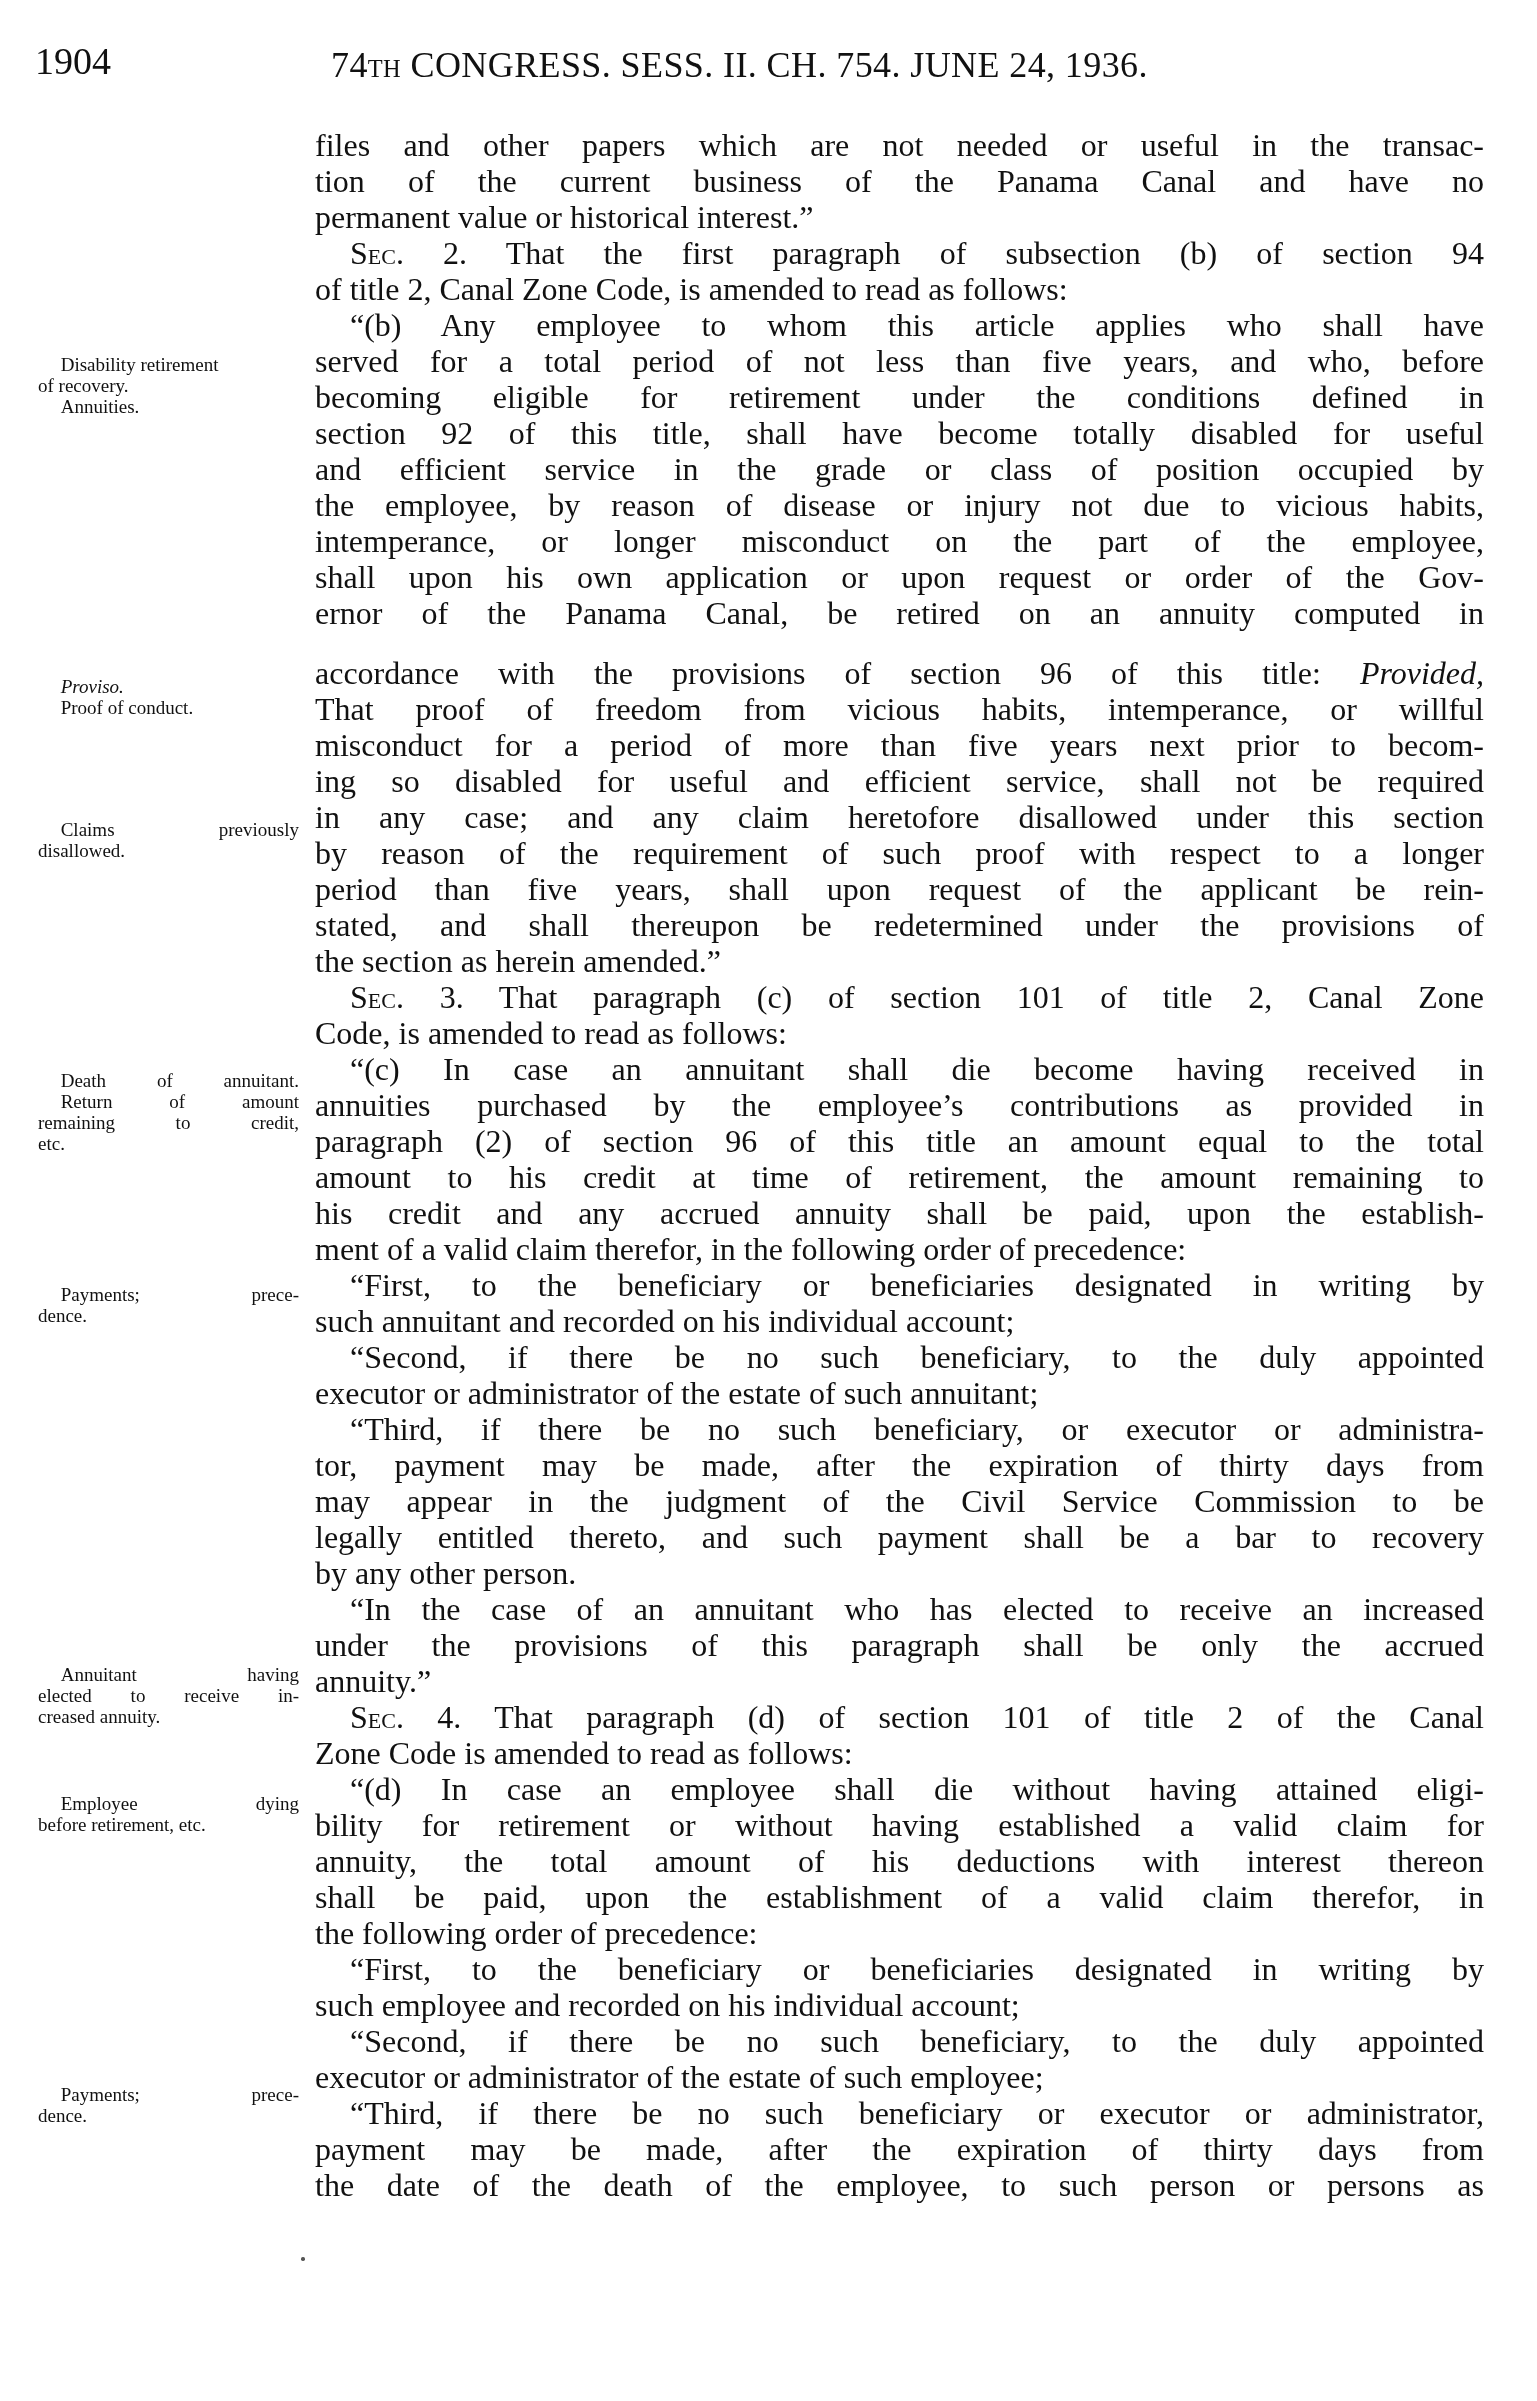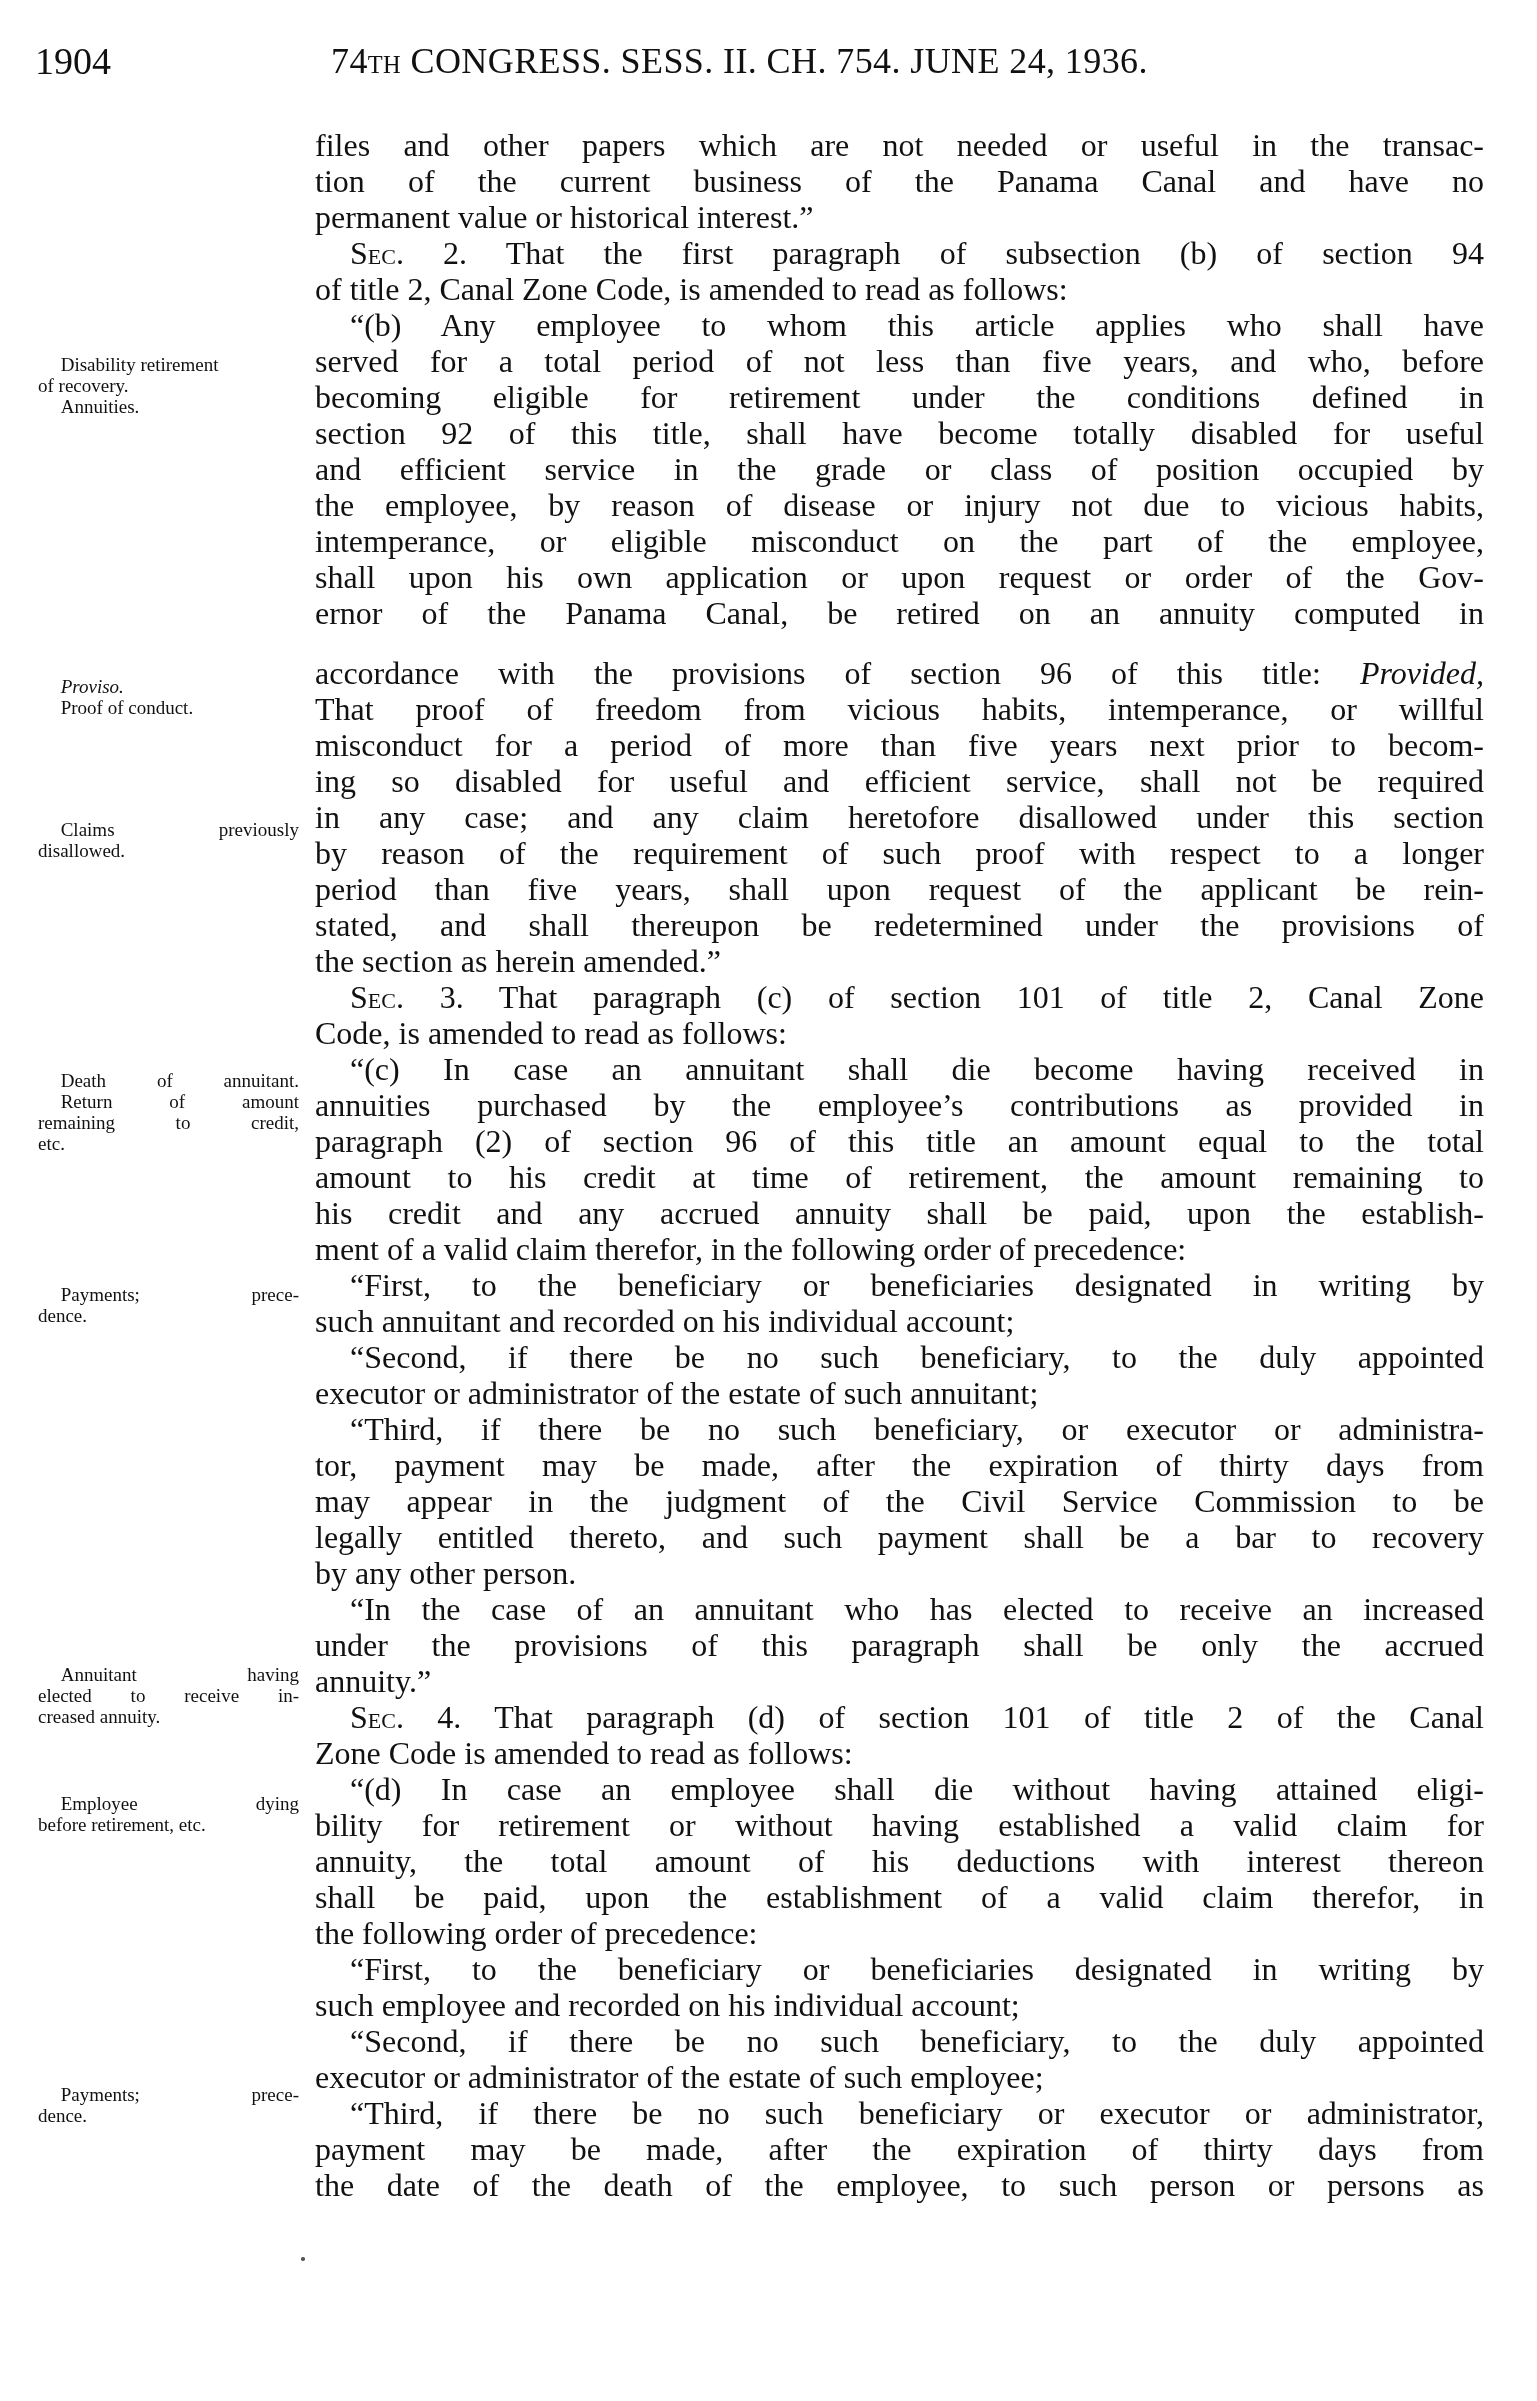--- a/index.html
+++ b/index.html
@@ -1,19 +1,19 @@
 <!DOCTYPE html>
 <html style="font-size:14px"><head>
 <meta charset="utf-8">
 <style>
   html, body { margin: 0; padding: 0; background: #ffffff; }
   body { width: 1538px; height: 2401px; position: relative; overflow: hidden;
          font-family: "Liberation Serif", "DejaVu Serif", serif; color: #111111; }
   .page-number { position: absolute; left: 35px; top: 39px; font-size: 38px; line-height: 44px; }
-  .running-head { position: absolute; left: 331px; top: 39px; font-size: 36px; line-height: 44px;
+  .running-head { position: absolute; left: 331px; top: 39px; font-size: 36px; line-height: 52px;
                   letter-spacing: 0.4px; white-space: nowrap; text-align: center; }
   .running-head .sc { font-size: 24.4px; }
   .body-col { position: absolute; left: 315px; top: 127px; width: 1169px; }
   .line { height: 36px; font-size: 32px; line-height: 36px; white-space: nowrap;
           text-align: justify; text-align-last: justify; overflow: visible; }
   .line.last { text-align-last: left; }
   .line.indent { padding-left: 35px; }
   .sc-sec { font-variant: small-caps; }
   .sidenote { position: absolute; left: 38px; width: 261px; font-size: 19px; line-height: 21px;
               text-align: justify; text-align-last: left; }
@@ -74,21 +74,21 @@
     <div class="line">tion of the current business of the Panama Canal and have no</div>
     <div class="line last">permanent value or historical interest.”</div>
     <div class="line indent"><span class="sc-sec">Sec.</span> 2. That the first paragraph of subsection (b) of section 94</div>
     <div class="line last">of title 2, Canal Zone Code, is amended to read as follows:</div>
     <div class="line indent">“(b) Any employee to whom this article applies who shall have</div>
     <div class="line">served for a total period of not less than five years, and who, before</div>
     <div class="line">becoming eligible for retirement under the conditions defined in</div>
     <div class="line">section 92 of this title, shall have become totally disabled for useful</div>
     <div class="line">and efficient service in the grade or class of position occupied by</div>
     <div class="line">the employee, by reason of disease or injury not due to vicious habits,</div>
-    <div class="line">intemperance, or eligible misconduct on the part of the employee,</div>
+    <div class="line">intemperance, or longer misconduct on the part of the employee,</div>
     <div class="line">shall upon his own application or upon request or order of the Gov-</div>
     <div class="line">ernor of the Panama Canal, be retired on an annuity computed in</div>
     <div class="line" style="text-align-last: justify; margin-top: 24px;"><span>accordance with the provisions of section 96 of this title: </span><span class="italic">Provided,</span></div>
     <div class="line">That proof of freedom from vicious habits, intemperance, or willful</div>
     <div class="line">misconduct for a period of more than five years next prior to becom-</div>
     <div class="line">ing so disabled for useful and efficient service, shall not be required</div>
     <div class="line">in any case; and any claim heretofore disallowed under this section</div>
     <div class="line">by reason of the requirement of such proof with respect to a longer</div>
     <div class="line">period than five years, shall upon request of the applicant be rein-</div>
     <div class="line">stated, and shall thereupon be redetermined under the provisions of</div>

